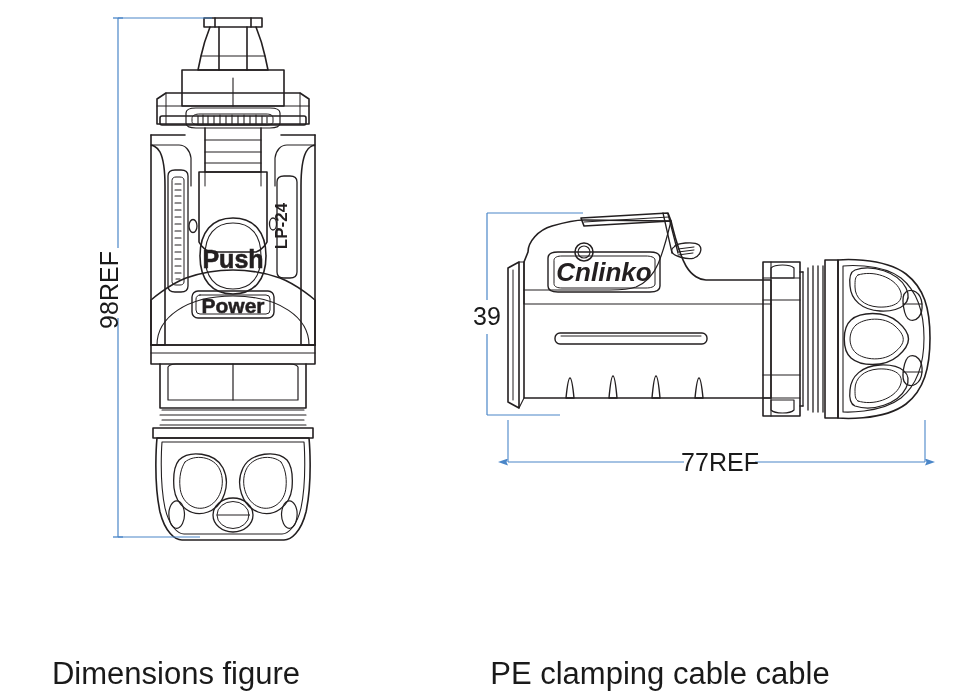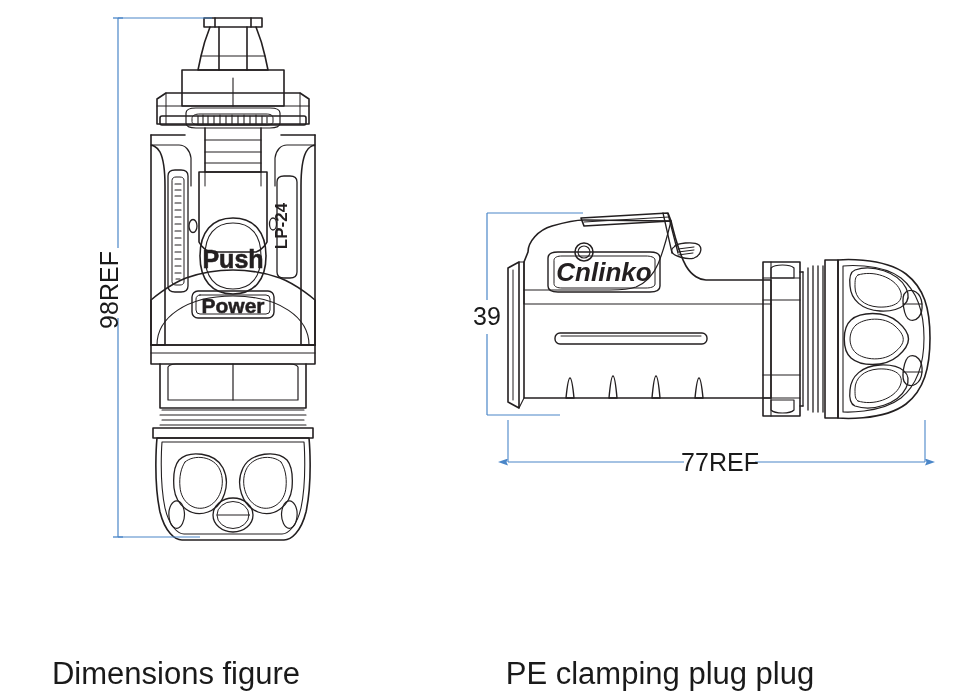--- a/index.html
+++ b/index.html
@@ -389,17 +389,17 @@
       <text x="604" y="281" font-size="26" text-anchor="middle" font-weight="700" font-style="italic">Cnlinko</text>
       <text x="178" y="231" font-size="13" text-anchor="middle" font-weight="700" transform="rotate(-90 178 231)" fill="none">CNLINKO</text>
     </g>
   </svg>
 
   <div class="caption" id="caption-left">
     <span class="cap-line">Dimensions figure</span>
   </div>
 
   <div class="caption" id="caption-right">
-    <span class="cap-line">PE clamping plug plug</span>
+    <span class="cap-line">PE clamping cable cable</span>
     
   </div>
 
 </div>
 
 </body></html>

